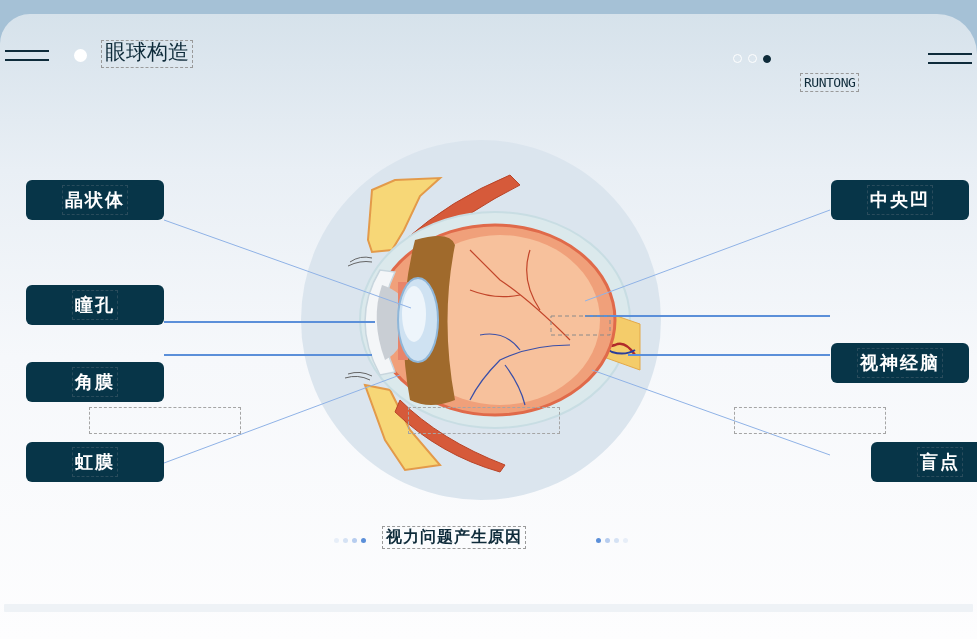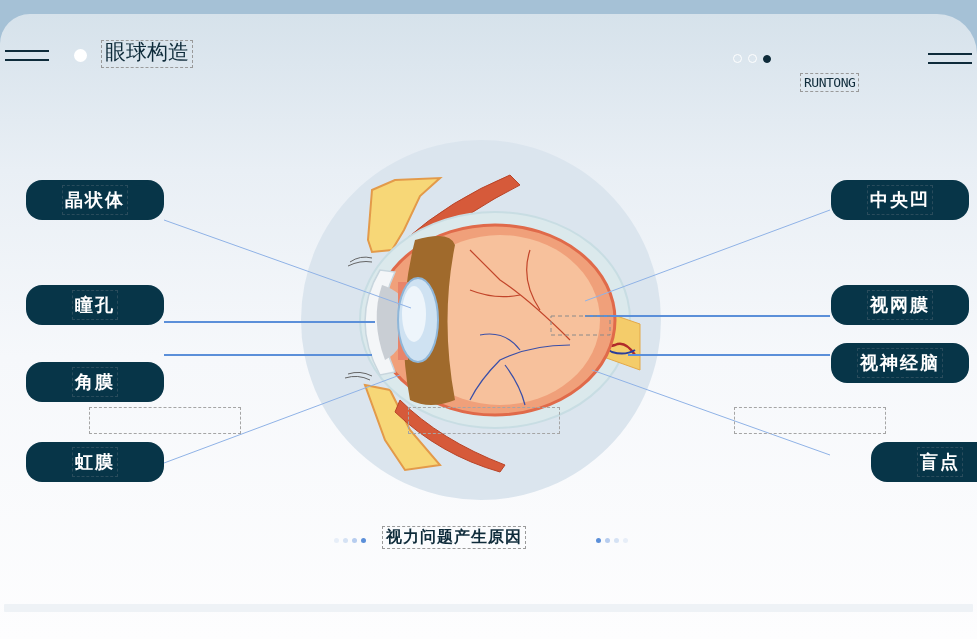--- a/index.html
+++ b/index.html
@@ -20,21 +20,21 @@
   .hamburger i { display: block; height: 2px; background: #0e2b3a; margin-bottom: 7px; }
   .hdr-dot { position: absolute; left: 74px; top: 35px; width: 13px; height: 13px; border-radius: 50%; background: #fff; }
   .hdr-title { position: absolute; left: 102px; top: 27px; font-size: 21px; color: #0e2b3a; padding: 0 3px; line-height: 26px; }
   .pager { position: absolute; left: 733px; top: 40px; display: flex; gap: 6px; align-items: center; }
   .pager span { width: 9px; height: 9px; border-radius: 50%; border: 1.5px solid #fff; }
   .pager span.active { background: #0e2b3a; border-color: #0e2b3a; width: 8px; height: 8px; }
   .brand { position: absolute; left: 801px; top: 42px; font-family: "DejaVu Sans Mono", monospace; font-size: 13px; color: #0e2b3a; padding: 1px 3px; letter-spacing: -0.5px; margin-top: 18px; }
 
   .circle-bg { position: absolute; left: 301px; top: 126px; width: 360px; height: 360px; border-radius: 50%; background: #dbe5ee; }
 
-  .label { position: absolute; width: 138px; height: 40px; border-radius: 16px; background: #073548;
+  .label { position: absolute; width: 138px; height: 40px; border-radius: 6px; background: #073548;
     color: #fff; font-weight: bold; font-size: 18px; display: flex; align-items: center; justify-content: center; }
   .label span { outline: 1px dashed #2a4c5c; padding: 2px 2px; letter-spacing: 2px; }
 
   .placeholder { position: absolute; width: 152px; height: 27px; border: 1px dashed #a5a5a5; }
 
   .footer-title { position: absolute; left: 383px; top: 513px; font-size: 16px; font-weight: bold; color: #0e2b3a; padding: 0 3px; letter-spacing: 1px; }
   .dots { position: absolute; top: 524px; display: flex; gap: 4px; }
   .dots i { width: 5px; height: 5px; border-radius: 50%; display: block; }
   .bottom-bar { position: absolute; left: 4px; top: 590px; width: 969px; height: 8px; background: #eef2f6; border-radius: 1px; }
   svg.lines { position: absolute; left: 0; top: 0; }
@@ -130,23 +130,20 @@
   <div class="label" style="left:26px;top:348px;">
       <span>角膜</span>
     </div>
   <div class="label" style="left:831px;top:166px;">
       <span>中央凹</span>
     </div>
 
   <div class="label" style="left:26px;top:428px;">
       <span>虹膜</span>
     </div>
-  <div class="label" style="left:831px;top:271px;">
-      <span>视网膜</span>
-    </div>
   <div class="label" style="left:831px;top:329px;">
       <span>视神经脑</span>
     </div>
   <div class="label" style="left:871px;top:428px;">
       <span>盲点</span>
     </div>
 
   <div class="placeholder" style="left:89px;top:393px;"></div>
   <div class="placeholder" style="left:408px;top:393px;width:152px;"></div>
   <div class="placeholder" style="left:734px;top:393px;"></div>

